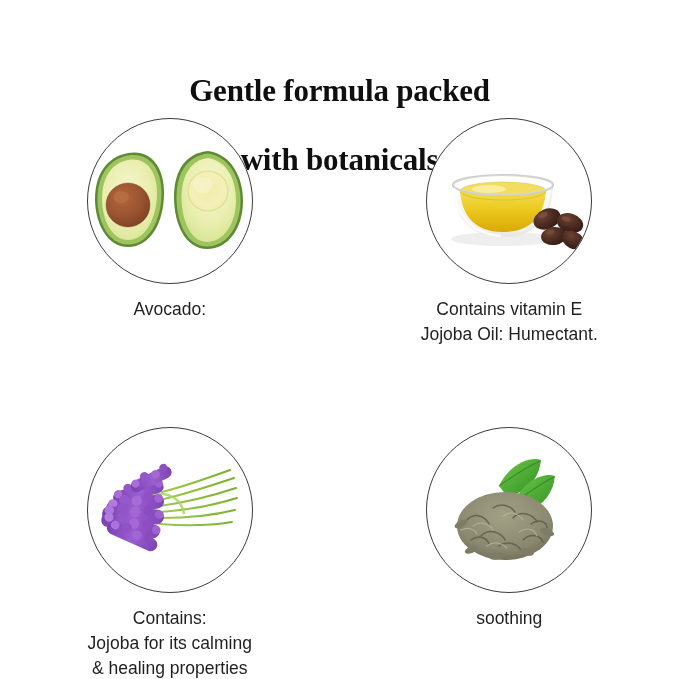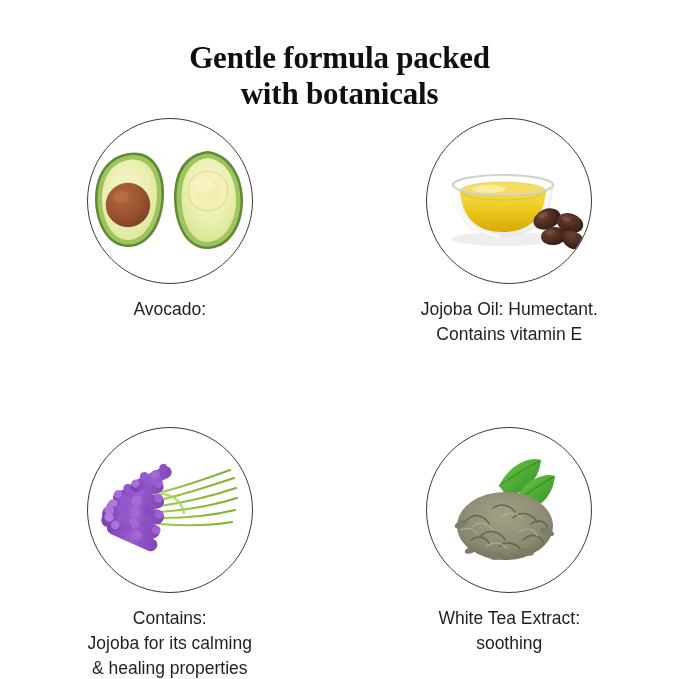--- a/index.html
+++ b/index.html
@@ -27,21 +27,21 @@
     left: 0;
     width: 679px;
     text-align: center;
     font-family: "Liberation Serif", "DejaVu Serif", serif;
     font-weight: bold;
     font-size: 31px;
     line-height: 36px;
     letter-spacing: -0.2px;
     color: #100f0f;
   }
-  .title .tline { display: block; }
+  .title .tline { display: block; margin-top: 33px; }
 
   
   .grid {
     position: absolute;
     top: 118px;
     left: 0;
     width: 679px;
   }
   .row {
     display: flex;
@@ -196,22 +196,22 @@
                 <ellipse cx="146" cy="121" rx="11.5" ry="8.5" fill="url(#seedGrad)" transform="rotate(26 146 121)"></ellipse>
 
                 <ellipse cx="116" cy="96" rx="5" ry="2.6" fill="#8d5c46" opacity="0.55" transform="rotate(-22 116 96)"></ellipse>
                 <ellipse cx="139" cy="100" rx="4.6" ry="2.4" fill="#8d5c46" opacity="0.5" transform="rotate(18 139 100)"></ellipse>
                 <ellipse cx="123" cy="113" rx="4.4" ry="2.3" fill="#8d5c46" opacity="0.45" transform="rotate(-8 123 113)"></ellipse>
               </g>
             </svg>
           </span>
         </div>
         <div class="caption">
+          <span class="cline">Contains vitamin E</span>
           <span class="cline">Jojoba Oil: Humectant.</span>
-          <span class="cline">Contains vitamin E</span>
         </div>
       </div>
 
     </div>
 
     <div class="row row-2">
 
       <div class="cell">
         <div class="circle">
           <span>
@@ -349,20 +349,19 @@
                 <ellipse cx="34" cy="96" rx="7" ry="3.4" transform="rotate(-28 34 96)"></ellipse>
                 <ellipse cx="120" cy="104" rx="7.5" ry="3.6" transform="rotate(22 120 104)"></ellipse>
                 <ellipse cx="70" cy="128" rx="8" ry="3.6" transform="rotate(-10 70 128)"></ellipse>
                 <ellipse cx="100" cy="124" rx="7" ry="3.4" transform="rotate(16 100 124)"></ellipse>
                 <ellipse cx="44" cy="122" rx="6.5" ry="3.2" transform="rotate(-20 44 122)"></ellipse>
               </g>
             </svg>
           </span>
         </div>
         <div class="caption">
-          <span class="cline">White Tea Extract:</span>
           <span class="cline">soothing</span>
         </div>
       </div>
 
     </div>
   </div>
 </div>
 
 </body></html>

